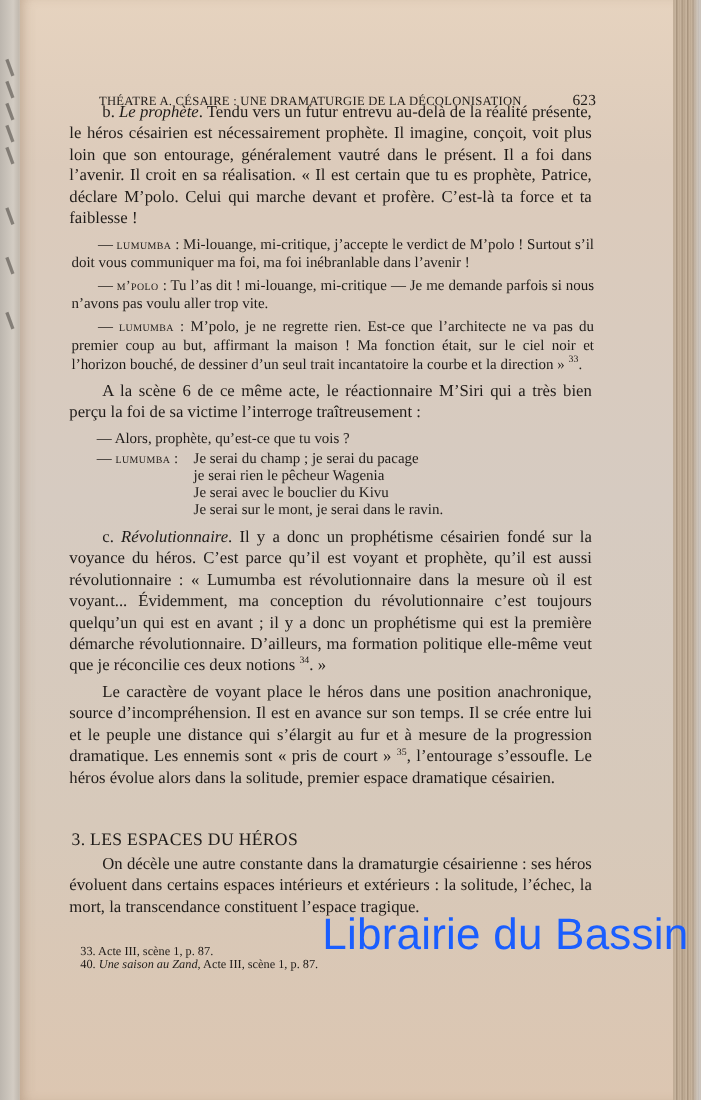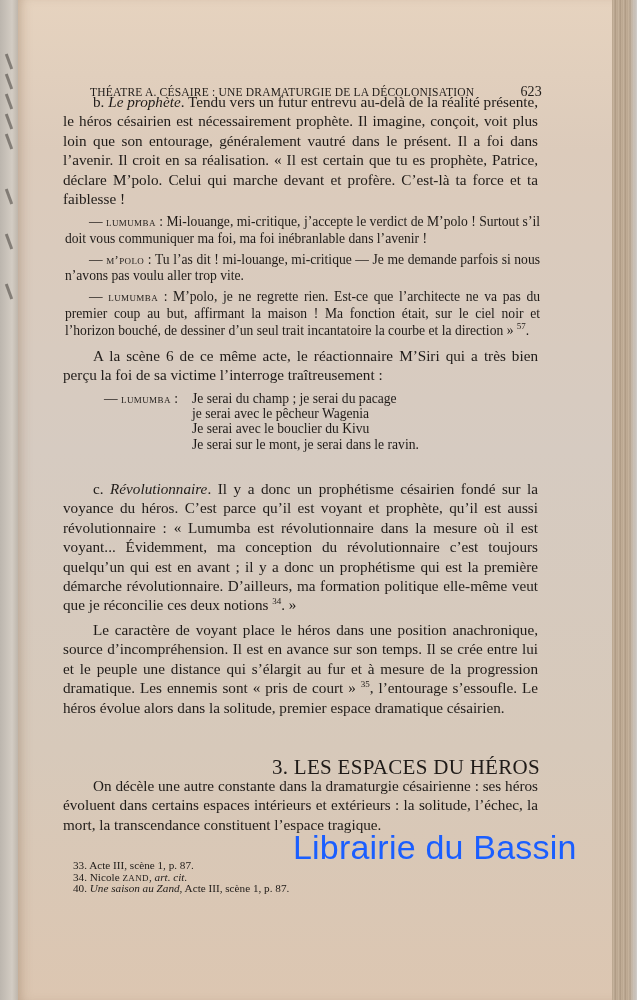--- a/index.html
+++ b/index.html
@@ -46,37 +46,37 @@
   .text p { margin: 0; text-indent: 30px; }
   .dialog {
     position: absolute; left: 65px; width: 475px;
     font-size: 13.6px; line-height: 16.8px; text-align: justify;
   }
   .dialog p { margin: 0 0 4px 0; text-indent: 24px; }
   .sc { font-variant: small-caps; text-transform: lowercase; font-size: 12.5px; letter-spacing: 0.4px; }
   .verse {
     position: absolute; left: 88px; font-size: 13.6px; line-height: 15.2px;
   }
-  .verse .row { display: flex; margin-left: 16px; }
+  .verse .row { display: flex; }
   .verse .lab { width: 88px; }
   .verse .lines div { white-space: nowrap; }
   .sup { font-size: 9px; vertical-align: super; line-height: 0; }
   .heading {
     position: absolute; left: 65px; width: 475px; top: 755px;
-    text-align: right; font-size: 21px; letter-spacing: 0.3px;
+    text-align: left; font-size: 16px; letter-spacing: 0.3px;
   }
   .footnotes {
     position: absolute; left: 73px; top: 860px;
     font-size: 11.2px; line-height: 11.6px;
   }
   .footnotes div { white-space: nowrap; }
   .watermark {
     position: absolute; left: 293px; top: 828px;
     font-family: "Liberation Sans", "DejaVu Sans", sans-serif;
-    font-size: 34px; color: #1a5eff; letter-spacing: 0.2px; white-space: nowrap;
+    font-size: 40px; color: #1a5eff; letter-spacing: 0.2px; white-space: nowrap;
   }
   em { font-style: italic; }
 </style>
 </head>
 <body>
 
 <div class="left-page">
   <div class="ghost" style="top:60px"></div>
   <div class="ghost" style="top:80px"></div>
   <div class="ghost" style="top:100px"></div>
@@ -97,33 +97,34 @@
   <span class="pageno">623</span>
 </div>
 
 <div class="text" style="top:92px">
   <p><span>b. </span><em>Le prophète</em><span>. Tendu vers un futur entrevu au-delà de la réalité présente, le héros césairien est nécessairement prophète. Il imagine, conçoit, voit plus loin que son entourage, généralement vautré dans le présent. Il a foi dans l’avenir. Il croit en sa réalisation. « Il est certain que tu es prophète, Patrice, déclare M’polo. Celui qui marche devant et profère. C’est-là ta force et ta faiblesse !</span></p>
 </div>
 
 <div class="dialog" style="top:214px">
   <p><span>— </span><span class="sc">Lumumba</span><span> : </span><span>Mi-louange, mi-critique, j’accepte le verdict de M’polo ! Surtout s’il doit vous communiquer ma foi, ma foi inébranlable dans l’avenir !</span></p>
   <p><span>— </span><span class="sc">M’polo</span><span> : </span><span>Tu l’as dit ! mi-louange, mi-critique — Je me demande parfois si nous n’avons pas voulu aller trop vite.</span></p>
-  <p><span>— </span><span class="sc">Lumumba</span><span> : </span><span>M’polo, je ne regrette rien. Est-ce que l’architecte ne va pas du premier coup au but, affirmant la maison ! Ma fonction était, sur le ciel noir et l’horizon bouché, de dessiner d’un seul trait incantatoire la courbe et la direction » </span><span class="sup">57</span><span>.</span></p>
+  <p><span>— </span><span class="sc">Lumumba</span><span> : </span><span>M’polo, je ne regrette rien. Est-ce que l’architecte ne va pas du premier coup au but, affirmant la maison ! Ma fonction était, sur le ciel noir et l’horizon bouché, de dessiner d’un seul trait incantatoire la courbe et la direction » </span><span class="sup">33</span><span>.</span></p>
 </div>
 
 <div class="text" style="top:346px">
   <p>A la scène 6 de ce même acte, le réactionnaire M’Siri qui a très bien perçu la foi de sa victime l’interroge traîtreusement :</p>
 </div>
 
 <div class="verse" style="top:391px">
+  <div style="margin-bottom:3px">— Alors, prophète, qu’est-ce que tu vois ?</div>
   <div class="row">
     <div class="lab"><span>— </span><span class="sc">Lumumba</span><span> :</span></div>
     <div class="lines">
       <div>Je serai du champ ; je serai du pacage</div>
-      <div>je serai avec le pêcheur Wagenia</div>
+      <div>je serai rien le pêcheur Wagenia</div>
       <div>Je serai avec le bouclier du Kivu</div>
       <div>Je serai sur le mont, je serai dans le ravin.</div>
     </div>
   </div>
 </div>
 
 <div class="text" style="top:479px">
   <p><span>c. </span><em>Révolutionnaire</em><span>. Il y a donc un prophétisme césairien fondé sur la voyance du héros. C’est parce qu’il est voyant et prophète, qu’il est aussi révolutionnaire : « Lumumba est révolutionnaire dans la mesure où il est voyant... Évidemment, ma conception du révolutionnaire c’est toujours quelqu’un qui est en avant ; il y a donc un prophétisme qui est la première démarche révolutionnaire. D’ailleurs, ma formation politique elle-même veut que je réconcilie ces deux notions </span><span class="sup">34</span><span>. »</span></p>
 </div>
 
@@ -132,17 +133,16 @@
 </div>
 
 <div class="heading">3. LES ESPACES DU HÉROS</div>
 
 <div class="text" style="top:776px">
   <p>On décèle une autre constante dans la dramaturgie césairienne : ses héros évoluent dans certains espaces intérieurs et extérieurs : la solitude, l’échec, la mort, la transcendance constituent l’espace tragique.</p>
 </div>
 
 <div class="footnotes">
   <div><span>33. </span><span>Acte III, scène 1, p. 87.</span></div>
-  <div><span>34. </span><span>Nicole </span><span class="sc">Zand</span><span>, </span><em>art. cit.</em></div>
   <div><span>40. </span><em>Une saison au Zand</em><span>, Acte III, scène 1, p. 87.</span></div>
 </div>
 
 <div class="watermark">Librairie du Bassin</div>
 
 </body></html>

